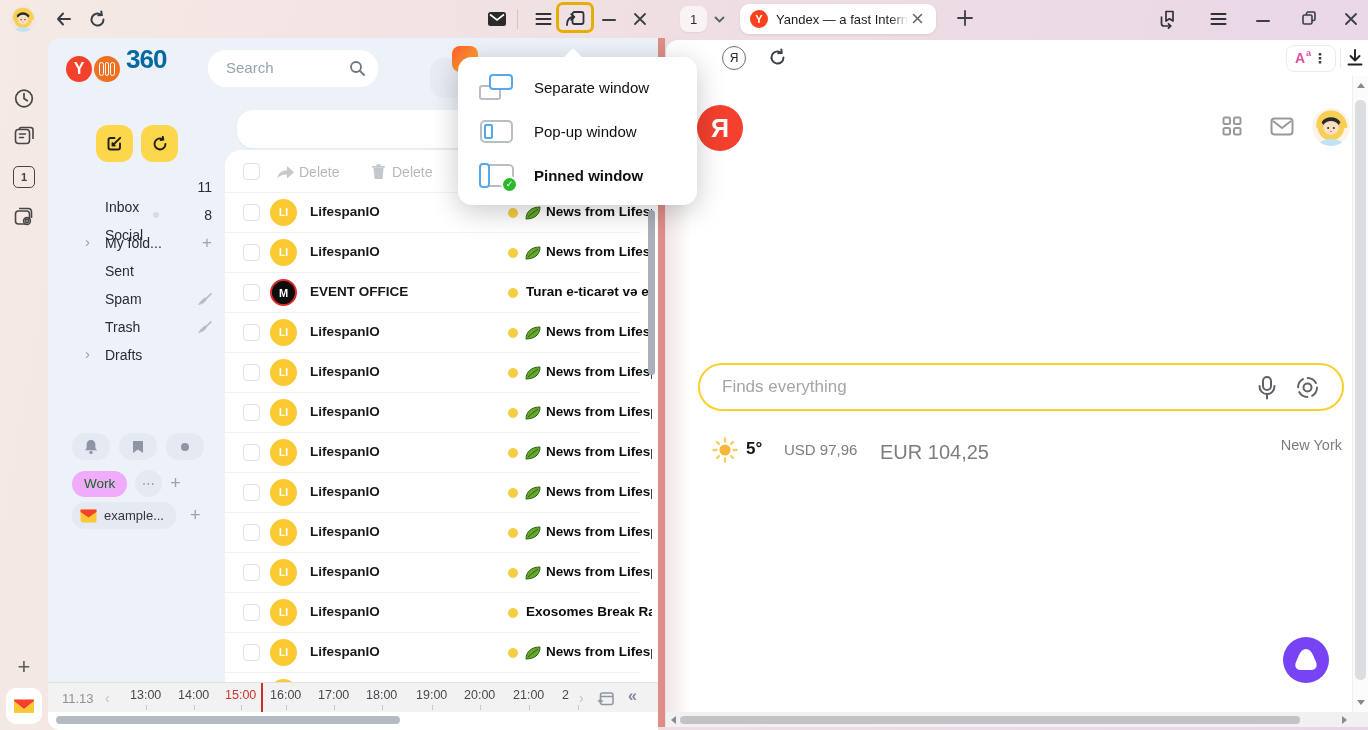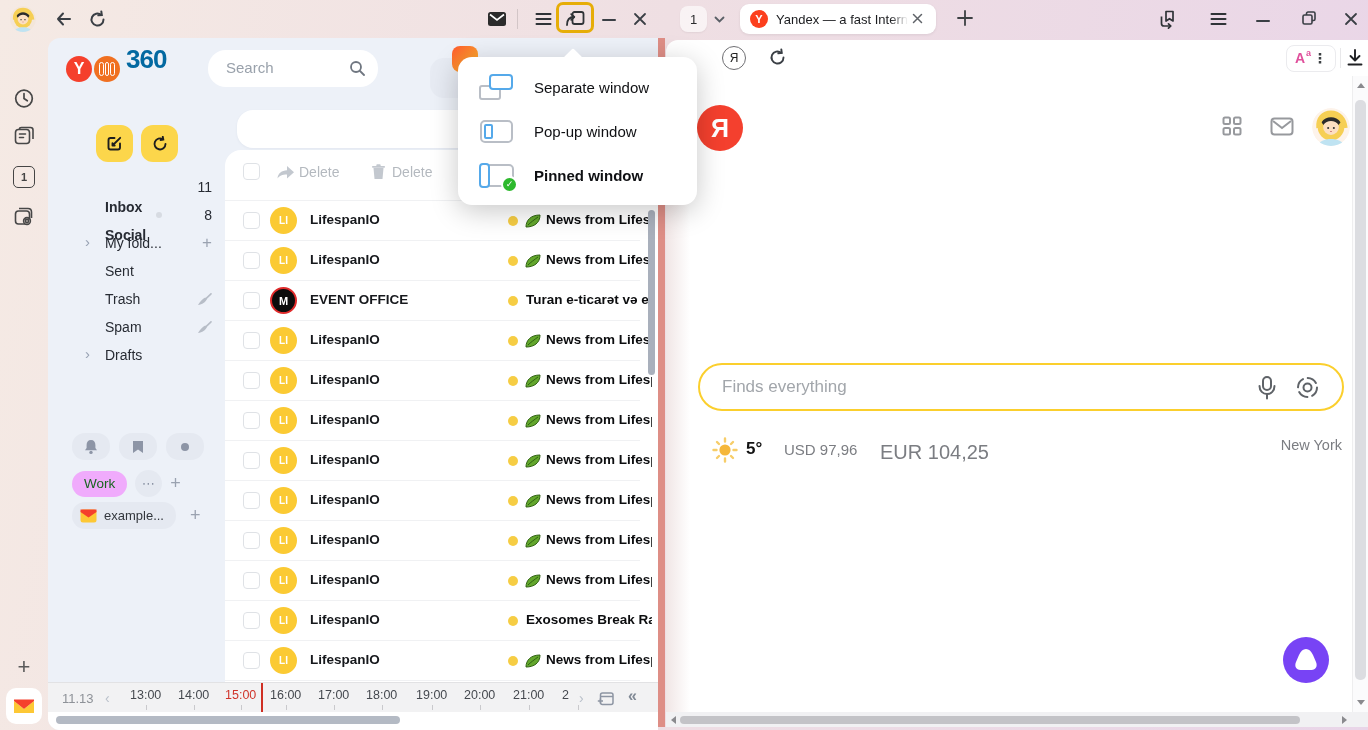--- a/index.html
+++ b/index.html
@@ -37,21 +37,21 @@
   .m-search .mag{position:absolute;right:13px;top:10px;}
   .hdr-pill{position:absolute;left:382px;top:20px;width:44px;height:40px;background:#e7ebf3;border-radius:14px;}
   .hdr-orange{position:absolute;left:404px;top:8px;width:26px;height:26px;border-radius:8px;
     background:linear-gradient(135deg,#ff5a2e,#fdbf2d);}
 
   .ybtn{position:absolute;top:87px;width:37px;height:37px;background:#fcd64b;border-radius:12px;
     display:flex;align-items:center;justify-content:center;cursor:pointer;}
   #folder-list{position:absolute;left:24px;top:135px;width:150px;}
   .folder-row{position:relative;display:flex;align-items:center;height:28px;padding:0 10px 0 33px;
     font-size:14px;color:#272b33;border-radius:14px;box-sizing:border-box;}
-  .folder-row.bold .f-label{font-weight:700;margin-top:40px;}
+  .folder-row.bold .f-label{font-weight:400;margin-top:40px;}
   .folder-row.selected{background:#e2e7f1;}
   .f-chev{position:absolute;left:13px;top:4px;font-size:15px;color:#98a2b3;}
   .f-dot{width:9px;height:9px;border-radius:50%;margin-left:10px;}
   .f-dot.y{background:#f6cd44;}
   .f-dot.g{width:6px;height:6px;background:#d7dbe2;}
   .f-spacer{flex:1;}
   .f-count{font-size:14px;color:#272b33;}
   .f-plus{font-size:17px;color:#9aa2b0;}
   .f-broom{margin-right:0;}
   .pill-row{position:absolute;left:24px;top:395px;display:flex;gap:9px;}
@@ -66,21 +66,21 @@
   .acct-pill{height:27px;width:104px;background:#e5e9f1;border-radius:13px;display:flex;align-items:center;gap:7px;
     padding:0 8px;box-sizing:border-box;font-size:13px;color:#33373d;overflow:hidden;white-space:nowrap;}
 
   .tabs-pill{position:absolute;left:189px;top:72px;width:413px;height:38px;background:#fff;border-radius:16px;
     box-shadow:0 1px 3px rgba(40,60,90,.05);}
   .list-panel{position:absolute;left:177px;top:112px;width:433px;height:580px;background:#fff;border-top-left-radius:16px;}
   .mtoolbar{position:relative;height:42px;}
   .chk{position:absolute;width:17px;height:17px;border:1.5px solid #dfe2e6;border-radius:4px;background:#fff;box-sizing:border-box;}
   .mtoolbar .chk{left:18px;top:13px;}
   .tool-lbl{position:absolute;top:14px;font-size:14px;color:#b4b9bf;}
-  #msg-list{position:absolute;left:0;top:50px;width:415px;}
+  #msg-list{position:absolute;left:0;top:42px;width:415px;}
   .msg-row{position:relative;height:39px;border-top:1px solid #f0f1f3;}
   .msg-row .chk{left:18px;top:11px;}
   .m-av{position:absolute;left:45px;top:6px;width:27px;height:27px;border-radius:50%;
     display:flex;align-items:center;justify-content:center;font-size:10px;font-weight:800;color:#fff;box-sizing:border-box;}
   .m-av.li{background:#fbca33;}
   .m-av.eo{background:#0c0c0c;border:2px solid #e02b2b;font-size:11px;}
   .m-sender{position:absolute;left:85px;top:11px;font-size:13.5px;font-weight:700;color:#16181c;}
   .m-dot{position:absolute;left:283px;top:15px;width:10px;height:10px;border-radius:50%;background:#f6cd44;}
   .m-leaf{position:absolute;left:300px;top:13px;}
   .m-subject{position:absolute;left:321px;top:11px;width:106px;font-size:13.5px;font-weight:700;color:#0c0d0f;
@@ -334,29 +334,29 @@
           <span class="f-chev">›</span>
           <span class="f-label">My fold...</span>
           <span class="f-spacer"></span>
           <span class="f-plus">+</span>
         </div>
         <div class="folder-row">
           <span class="f-label">Sent</span>
           <span class="f-spacer"></span>
         </div>
         <div class="folder-row">
-          <span class="f-label">Trash</span>
+          <span class="f-label">Spam</span>
           <span class="f-spacer"></span>
           <svg class="f-broom" width="15" height="13" viewBox="0 0 15 13">
             <path d="M14 0.8 L8 6.6" stroke="#b7bdc7" stroke-width="1.6" fill="none" stroke-linecap="round"></path>
             <path d="M8.3 4.6 L9.8 6.2 C8.6 9.2 5.2 11.4 1 12 C3.2 8.6 5.3 6 8.3 4.6 Z" fill="#b7bdc7"></path>
           </svg>
         </div>
         <div class="folder-row">
-          <span class="f-label">Spam</span>
+          <span class="f-label">Trash</span>
           <span class="f-spacer"></span>
           <svg class="f-broom" width="15" height="13" viewBox="0 0 15 13">
             <path d="M14 0.8 L8 6.6" stroke="#b7bdc7" stroke-width="1.6" fill="none" stroke-linecap="round"></path>
             <path d="M8.3 4.6 L9.8 6.2 C8.6 9.2 5.2 11.4 1 12 C3.2 8.6 5.3 6 8.3 4.6 Z" fill="#b7bdc7"></path>
           </svg>
         </div>
         <div class="folder-row">
           <span class="f-chev">›</span>
           <span class="f-label">Drafts</span>
           <span class="f-spacer"></span>

